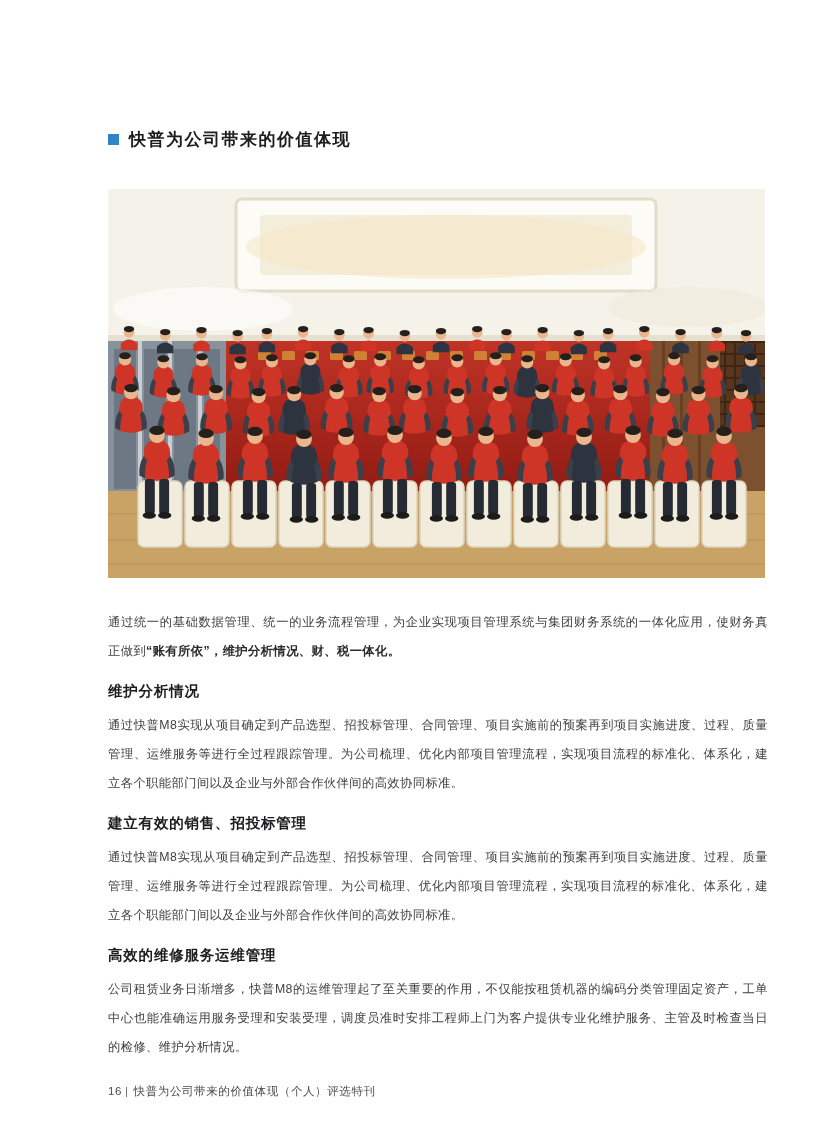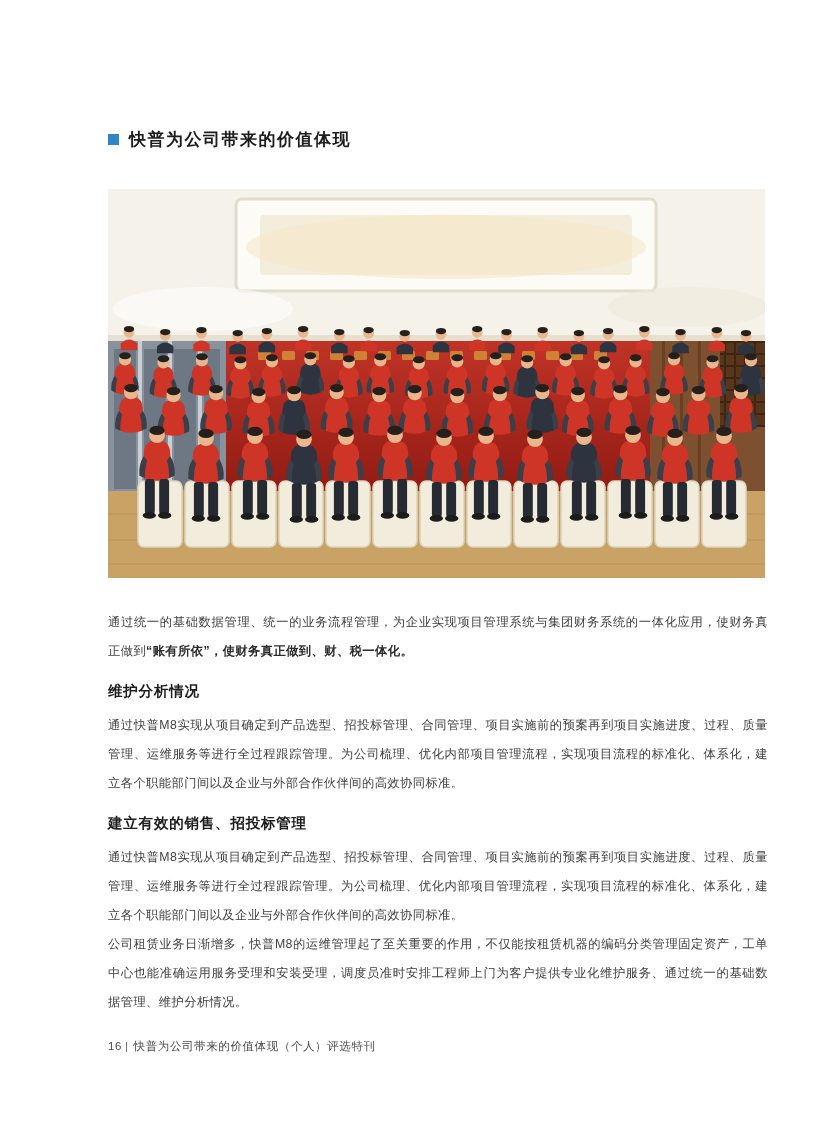--- a/index.html
+++ b/index.html
@@ -630,27 +630,28 @@
             <rect x="2" y="31" width="9" height="32" rx="3" fill="#262a33"></rect>
             <ellipse cx="-7" cy="64" rx="6" ry="3" fill="#1c1c1c"></ellipse>
             <ellipse cx="7" cy="64" rx="6" ry="3" fill="#1c1c1c"></ellipse>
             <circle cx="0" cy="-9" r="7.2" fill="#e9b68e"></circle>
             <ellipse cx="0" cy="-13.2" rx="6.9" ry="4.2" fill="#26201c"></ellipse>
           </g>
         </g>
     </svg>
   </div>
 
-  <p class="body-text intro"><span>通过统一的基础数据管理、统一的业务流程管理，为企业实现项目管理系统与集团财务系统的一体化应用，使财务真正做到</span><span class="bold-seg">“账有所依”，使财务真正做到、财、税一体化。</span></p>
+  <p class="body-text intro"><span>通过统一的基础数据管理、统一的业务流程管理，为企业实现项目管理系统与集团财务系统的一体化应用，使财务真正做到</span><span class="bold-seg">“账有所依”，维护分析情况、财、税一体化。</span></p>
 
   <h3 class="section-heading">维护分析情况</h3>
   <p class="body-text">通过快普M8实现从项目确定到产品选型、招投标管理、合同管理、项目实施前的预案再到项目实施进度、过程、质量管理、运维服务等进行全过程跟踪管理。为公司梳理、优化内部项目管理流程，实现项目流程的标准化、体系化，建立各个职能部门间以及企业与外部合作伙伴间的高效协同标准。</p>
 
   <h3 class="section-heading">建立有效的销售、招投标管理</h3>
   <p class="body-text">通过快普M8实现从项目确定到产品选型、招投标管理、合同管理、项目实施前的预案再到项目实施进度、过程、质量管理、运维服务等进行全过程跟踪管理。为公司梳理、优化内部项目管理流程，实现项目流程的标准化、体系化，建立各个职能部门间以及企业与外部合作伙伴间的高效协同标准。</p>
 
-  <p class="body-text">公司租赁业务日渐增多，快普M8的运维管理起了至关重要的作用，不仅能按租赁机器的编码分类管理固定资产，工单中心也能准确运用服务受理和安装受理，调度员准时安排工程师上门为客户提供专业化维护服务、通过统一的基础数据管理、维护分析情况。</p>
+  <h3 class="section-heading">高效的维修服务运维管理</h3>
+  <p class="body-text">公司租赁业务日渐增多，快普M8的运维管理起了至关重要的作用，不仅能按租赁机器的编码分类管理固定资产，工单中心也能准确运用服务受理和安装受理，调度员准时安排工程师上门为客户提供专业化维护服务、主管及时检查当日的检修、维护分析情况。</p>
 
   <div class="footer">
     <span>16</span><span class="divider">|</span><span>快普为公司带来的价值体现（个人）评选特刊</span>
   </div>
 
 </div>
 
 </body></html>

